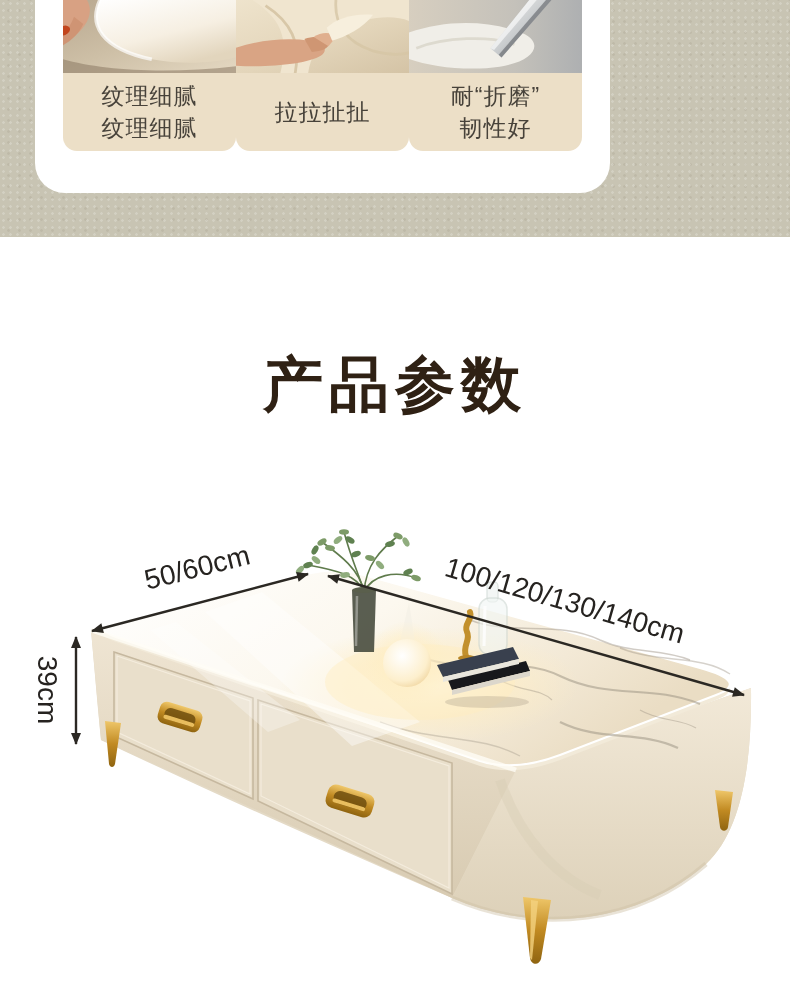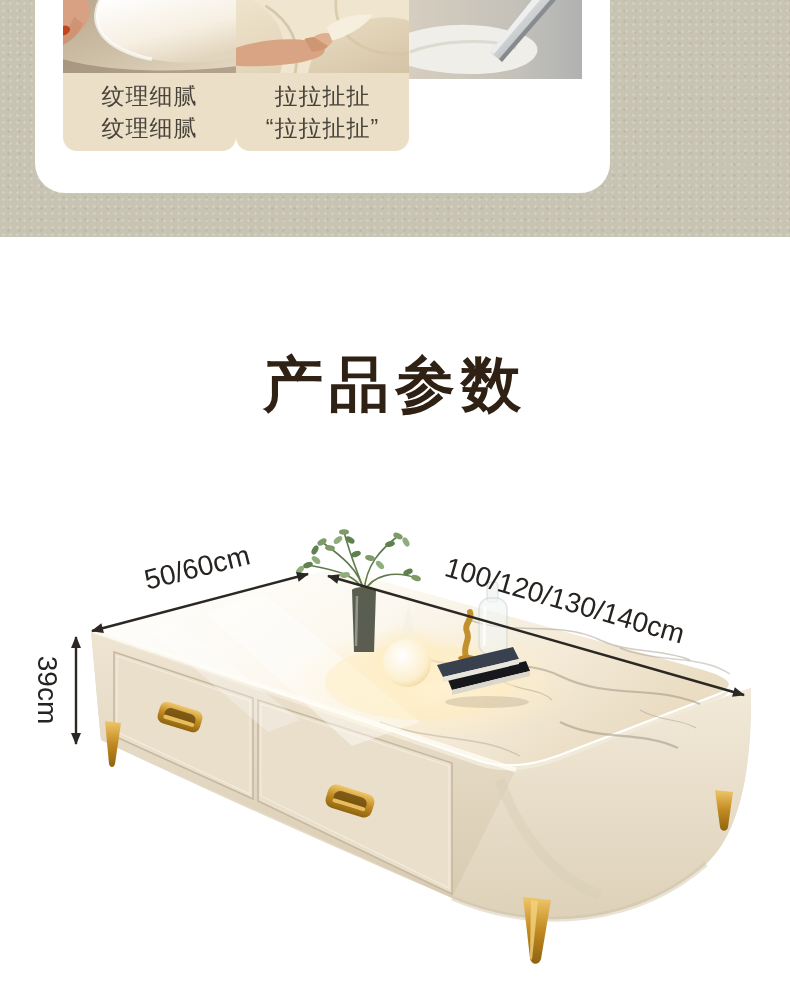--- a/index.html
+++ b/index.html
@@ -99,21 +99,20 @@
             <path d="M40,8 C70,24 80,44 74,79" fill="none" stroke="#cbb list997" stroke-width="0"></path>
             <path d="M44,6 C72,24 82,46 76,79" fill="none" stroke="#cdbb97" stroke-width="3" opacity=".7"></path>
             <path d="M0,56 C30,44 62,40 92,44 C108,46 112,54 104,60 C88,70 40,74 0,70 Z" fill="#d9a484"></path>
             <path d="M86,42 C98,38 110,40 112,46 C114,52 104,56 94,56 Z" fill="#cf9673"></path>
             <path d="M96,40 C104,34 116,34 120,40 L112,50 Z" fill="#e0af8e"></path>
             <path d="M110,30 C120,20 140,14 160,16 C150,30 130,40 116,44 Z" fill="#f7efdd"></path>
           </svg>
         </div>
         <div class="label">
           <span>拉拉扯扯</span>
-          <span>“拉拉扯扯”</span>
         </div>
       </div>
 
       <div class="feature">
         <div class="photo">
           <svg viewBox="0 0 211 79" preserveAspectRatio="xMidYMid slice">
             <defs>
               <linearGradient id="p3bg" x1="0" y1="0" x2="1" y2="0">
                 <stop offset="0" stop-color="#d9d0c0"></stop>
                   <stop offset=".6" stop-color="#c4c1ba"></stop>
@@ -125,20 +124,24 @@
                   <stop offset="1" stop-color="#85898e"></stop>
               </linearGradient>
             </defs>
             <rect width="211" height="79" fill="url(#p3bg)"></rect>
             <path d="M0,40 C40,22 90,20 130,34 C160,44 150,66 110,72 C70,78 20,70 0,58 Z" fill="#f0eee8"></path>
             <path d="M20,52 C50,40 100,38 126,48" fill="none" stroke="#d8d4c8" stroke-width="3" opacity=".8"></path>
             <polygon points="142,0 166,0 112,62 100,52" fill="url(#p3blade)"></polygon>
             <polygon points="142,0 150,0 104,54 100,52" fill="#ffffff" opacity=".6"></polygon>
             <polygon points="160,0 166,0 112,62 109,59" fill="#5d6166" opacity=".6"></polygon>
           </svg>
+        </div>
+        <div class="label">
+          <span>耐“折磨”</span>
+          <span>韧性好</span>
         </div>
       </div>
 
     </div>
   </div>
 
   <div class="params-title">产品参数</div>
 
   <div class="figure">
     <svg width="790" height="530" viewBox="0 0 790 530">

